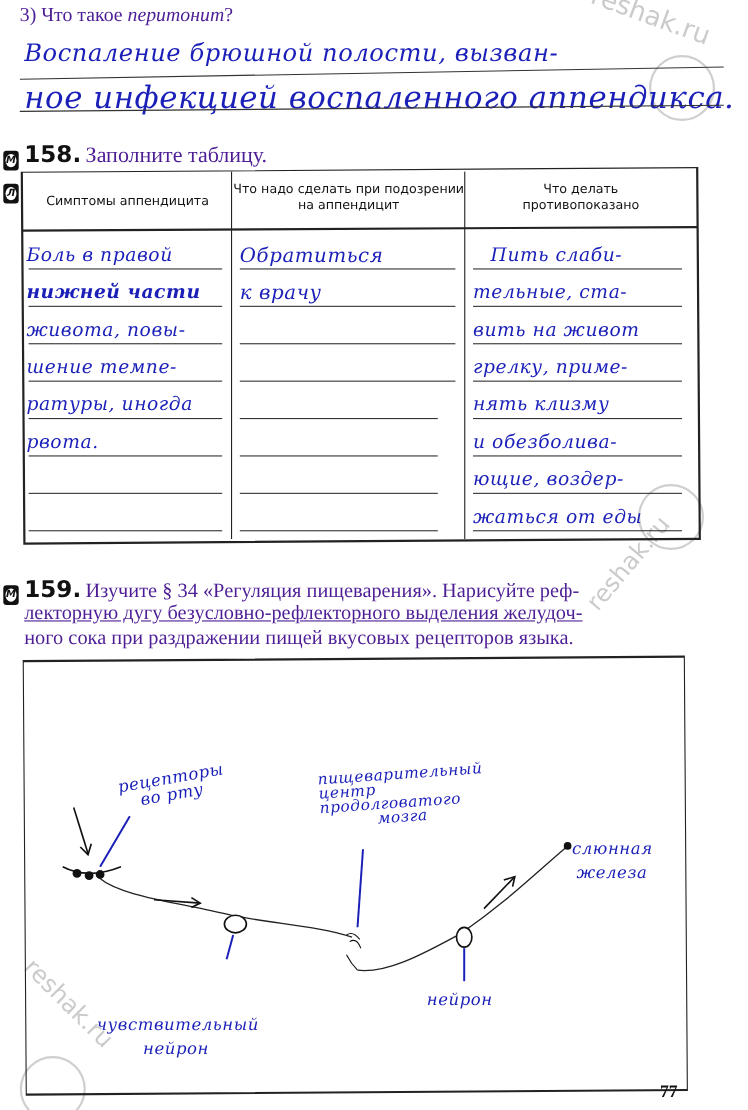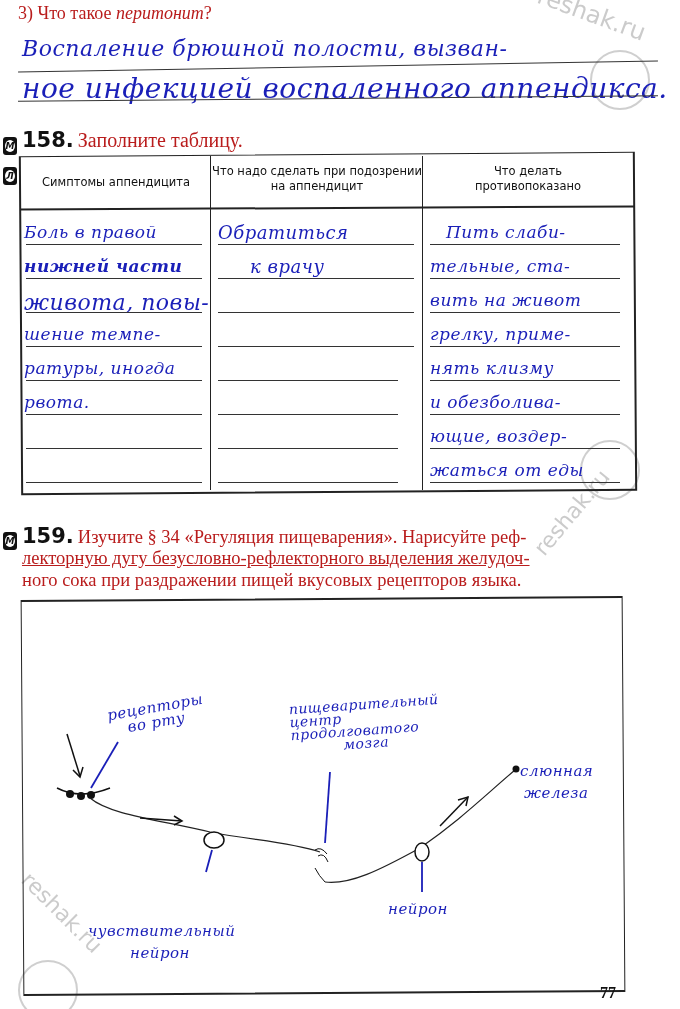--- a/index.html
+++ b/index.html
@@ -1,19 +1,19 @@
 <!DOCTYPE html>
 <html><head>
 <meta charset="utf-8">
 <style>
   html, body { margin:0; padding:0; }
   body { width:680px; height:1009px; background:#ffffff; position:relative; overflow:hidden;
          font-family:"Liberation Serif","DejaVu Serif",serif; color:#111; }
   .abs { position:absolute; }
-  .print { font-family:"Liberation Serif","DejaVu Serif",serif; color:#b91c1c; }
+  .print { font-family:"Liberation Serif","DejaVu Serif",serif; color:#4c1d95; }
   .hand { font-family:"DejaVu Serif","Liberation Serif",serif; font-style:italic; color:#1a1fb8; letter-spacing:0.5px; }
   .rule { position:absolute; height:0; border-top:1.5px solid #333; }
   .badge { position:absolute; width:14px; height:18px; background:#111; border-radius:3px; color:#fff;
            font-family:"DejaVu Sans",sans-serif; font-size:10px; font-weight:bold; font-style:italic;
            display:flex; align-items:center; justify-content:center; }
   .badge span { display:inline-block; width:10px; height:12px; border-radius:50%; background:#fff; color:#111;
            font-size:9px; line-height:12px; text-align:center; }
   .ex-num { font-family:"DejaVu Sans","Liberation Sans",sans-serif; font-weight:bold; font-size:21px; }
   .wm { position:absolute; color:rgba(160,160,160,0.55); font-family:"DejaVu Sans",sans-serif; font-size:24px; }
   .th { position:absolute; font-family:"DejaVu Sans","Liberation Sans",sans-serif; font-size:11.5px; text-align:center; color:#111; line-height:15px; }
@@ -58,36 +58,36 @@
 
 <div class="th" style="left:22px;top:175px;width:188px;">Симптомы аппендицита</div>
 <div class="th" style="left:212px;top:164px;width:210px;">Что надо сделать при подозрении на аппендицит</div>
 <div class="th" style="left:448px;top:164px;width:160px;">Что делать противопоказано</div>
 
 <div>
   <div class="hline hand" style="left:24px;top:222px;font-size:17px;">Боль в правой</div>
   <div class="cell-line" style="left:26px;top:244px;width:176px;"></div>
   <div class="hline hand" style="left:24px;top:256px;font-size:17px;font-weight:bold;">нижней части</div>
   <div class="cell-line" style="left:26px;top:278px;width:176px;"></div>
-  <div class="hline hand" style="left:24px;top:290px;font-size:22px;">живота, повы-</div>
+  <div class="hline hand" style="left:24px;top:290px;font-size:17px;">живота, повы-</div>
   <div class="cell-line" style="left:26px;top:312px;width:176px;"></div>
   <div class="hline hand" style="left:24px;top:324px;font-size:17px;">шение темпе-</div>
   <div class="cell-line" style="left:26px;top:346px;width:176px;"></div>
   <div class="hline hand" style="left:24px;top:358px;font-size:17px;">ратуры, иногда</div>
   <div class="cell-line" style="left:26px;top:380px;width:176px;"></div>
   <div class="hline hand" style="left:24px;top:392px;font-size:17px;">рвота.</div>
   <div class="cell-line" style="left:26px;top:414px;width:176px;"></div>
   <div class="cell-line" style="left:26px;top:448px;width:176px;"></div>
   <div class="cell-line" style="left:26px;top:482px;width:176px;"></div>
 </div>
 
 <div>
   <div class="hline hand" style="left:218px;top:222px;font-size:18px;">Обратиться</div>
   <div class="cell-line" style="left:218px;top:244px;width:196px;"></div>
-  <div class="hline hand" style="left:218px;top:256px;font-size:18px;margin-left:32px;">к врачу</div>
+  <div class="hline hand" style="left:218px;top:256px;font-size:18px;">к врачу</div>
   <div class="cell-line" style="left:218px;top:278px;width:196px;"></div>
   <div class="cell-line" style="left:218px;top:312px;width:196px;"></div>
   <div class="cell-line" style="left:218px;top:346px;width:196px;"></div>
   <div class="cell-line" style="left:218px;top:380px;width:180px;"></div>
   <div class="cell-line" style="left:218px;top:414px;width:180px;"></div>
   <div class="cell-line" style="left:218px;top:448px;width:180px;"></div>
   <div class="cell-line" style="left:218px;top:482px;width:180px;"></div>
 </div>
 
 <div>

